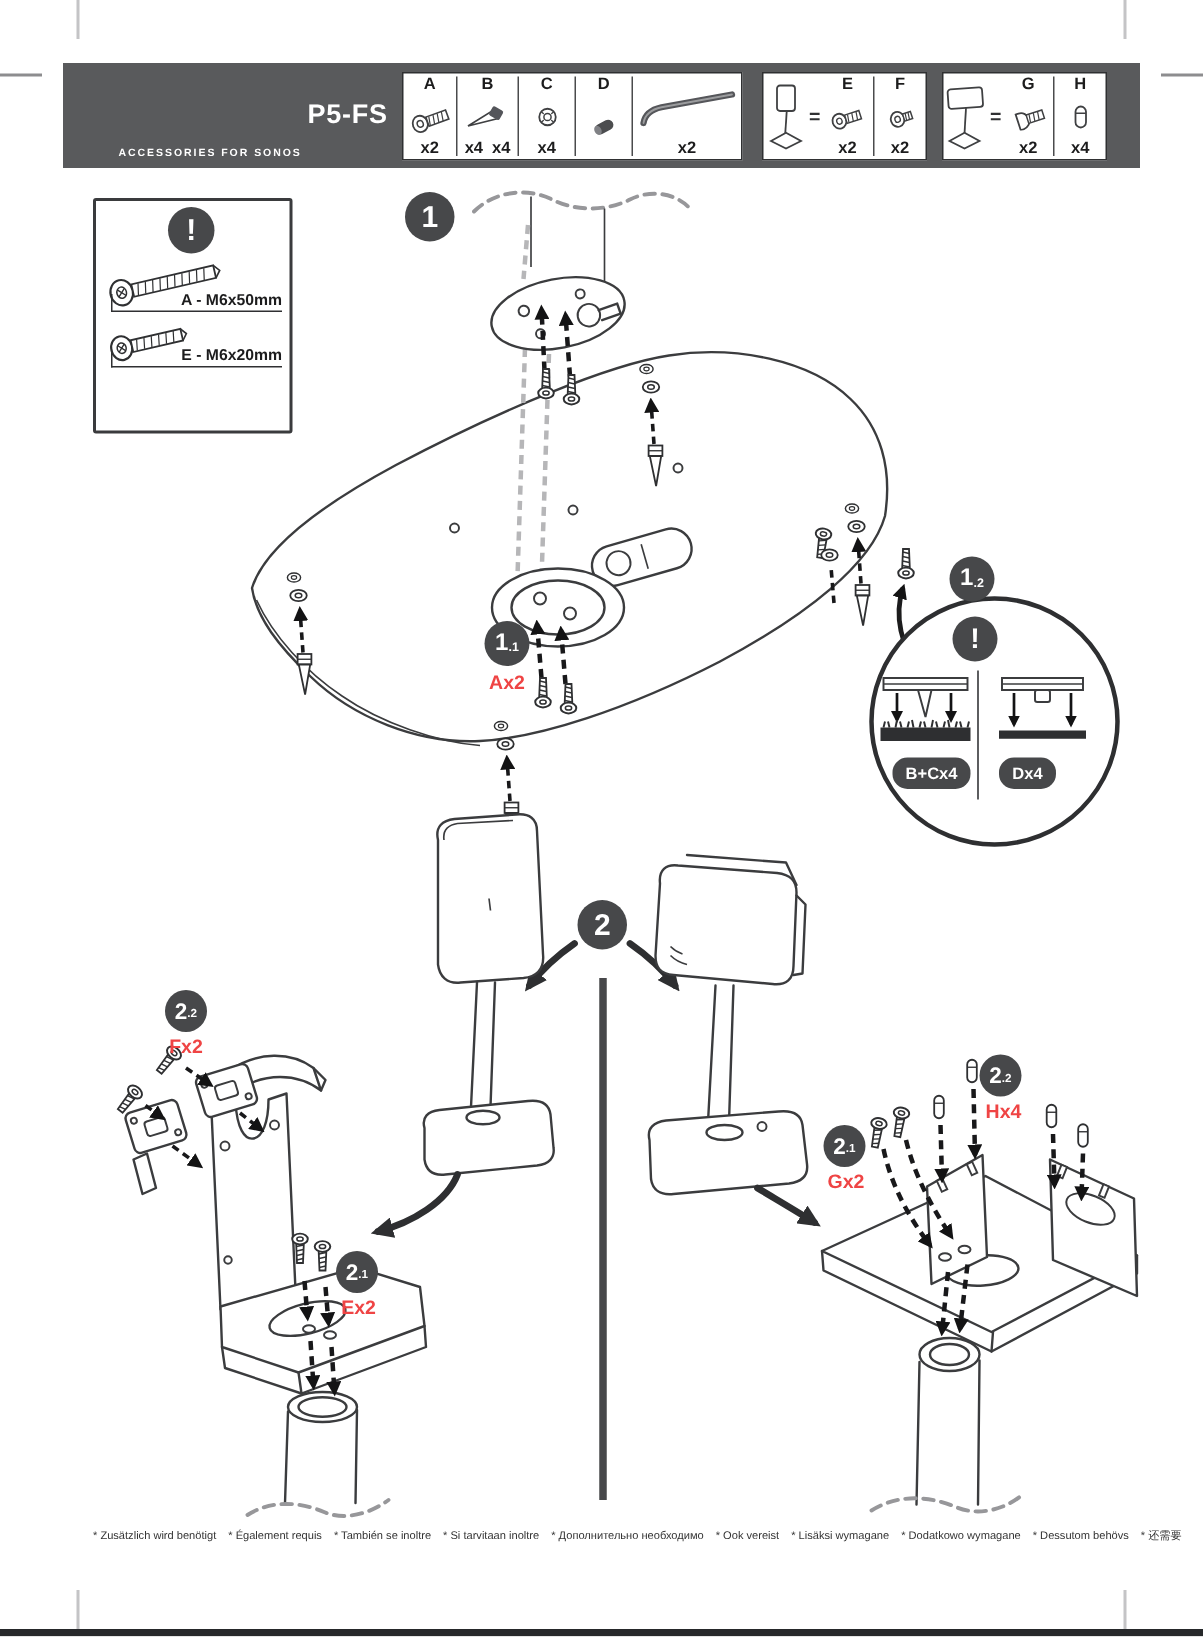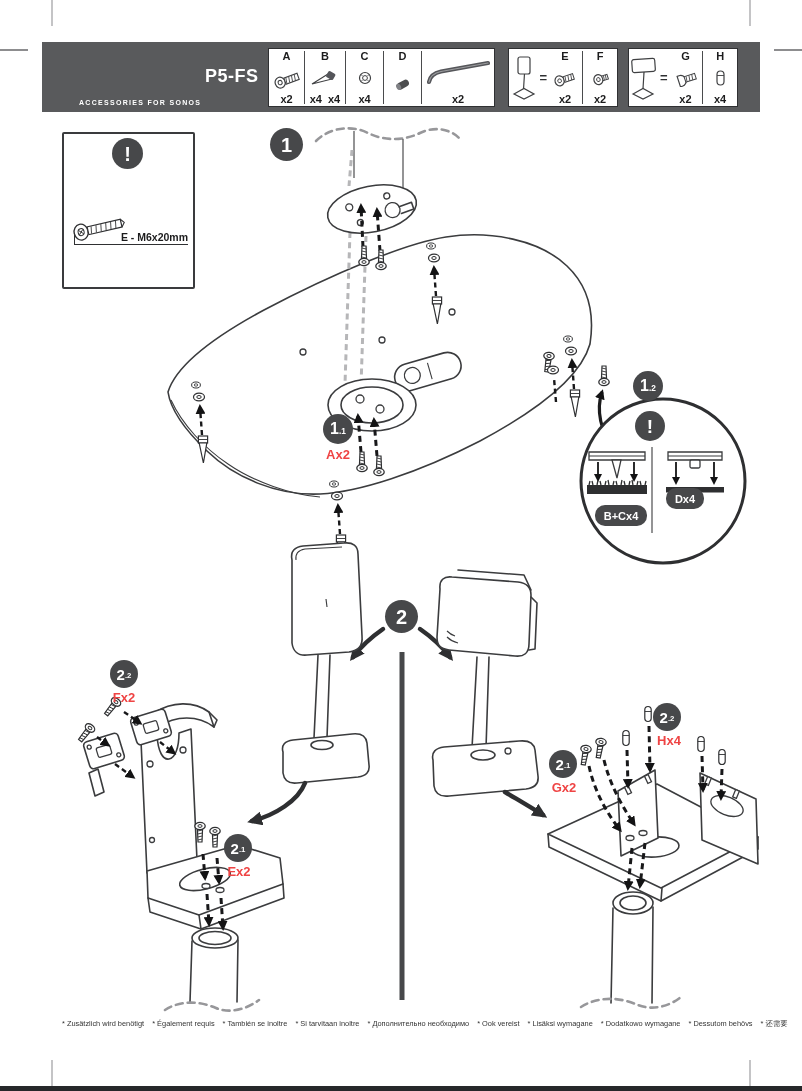--- a/index.html
+++ b/index.html
@@ -431,20 +431,34 @@
             <rect x="3" y="2" width="7" height="14" rx="3.5" fill="#fff" stroke="#3f4042" stroke-width="1.2"></rect>
             <line x1="3" y1="6.5" x2="10" y2="6.5" stroke="#3f4042" stroke-width="0.9"></line>
           </svg>
         <span class="kcount">x4</span>
       </div>
     </div>
   </div>
 
   <div id="hwbox">
     <div class="badge" style="left:48px;top:4px;width:31px;height:31px;font-size:20px;">!</div>
+    <div class="hwrow" style="top:40px;">
+      <svg width="120" height="34" style="position:absolute;left:0;top:0;">
+        <g transform="rotate(-13 18 20)">
+            <ellipse cx="13" cy="20" rx="7.5" ry="8.5" fill="#fff" stroke="#2f3032" stroke-width="1.4"></ellipse>
+            <ellipse cx="13" cy="20" rx="3.2" ry="3.8" fill="none" stroke="#2f3032" stroke-width="1"></ellipse>
+            <path d="M10.5,17.5 L15.5,22.5 M15.5,17.5 L10.5,22.5" stroke="#2f3032" stroke-width="0.9"></path>
+            <rect x="20.5" y="16" width="56" height="8.5" fill="#fff" stroke="#2f3032" stroke-width="1.2"></rect>
+            <path d="M25,16.4 L23.5,24.2 M30,16.4 L28.5,24.2 M35,16.4 L33.5,24.2 M40,16.4 L38.5,24.2 M45,16.4 L43.5,24.2 M50,16.4 L48.5,24.2 M55,16.4 L53.5,24.2 M60,16.4 L58.5,24.2 M65,16.4 L63.5,24.2 M70,16.4 L68.5,24.2" stroke="#2f3032" stroke-width="0.8"></path>
+            <path d="M76.5,16 L80,20.2 L76.5,24.5" fill="none" stroke="#2f3032" stroke-width="1.1"></path>
+          </g>
+      </svg>
+      <div class="brk"></div>
+      <span class="hwlabel">A - M6x50mm</span>
+    </div>
     <div class="hwrow" style="top:77px;">
       <svg width="120" height="34" style="position:absolute;left:0;top:0;">
         <g transform="rotate(-13 18 20)">
             <ellipse cx="13" cy="20" rx="7" ry="8" fill="#fff" stroke="#2f3032" stroke-width="1.4"></ellipse>
             <ellipse cx="13" cy="20" rx="3" ry="3.5" fill="none" stroke="#2f3032" stroke-width="1"></ellipse>
             <path d="M10.8,17.8 L15.2,22.2 M15.2,17.8 L10.8,22.2" stroke="#2f3032" stroke-width="0.9"></path>
             <rect x="20" y="16.2" width="34" height="8" fill="#fff" stroke="#2f3032" stroke-width="1.2"></rect>
             <path d="M24,16.6 L22.8,23.8 M29,16.6 L27.8,23.8 M34,16.6 L32.8,23.8 M39,16.6 L37.8,23.8 M44,16.6 L42.8,23.8 M49,16.6 L47.8,23.8" stroke="#2f3032" stroke-width="0.8"></path>
             <path d="M54,16.2 L57.2,20.2 L54,24.2" fill="none" stroke="#2f3032" stroke-width="1.1"></path>
           </g>
@@ -459,21 +473,21 @@
       <span>1</span>
       <span class="sub">.1</span>
     </div>
   <div class="qty" style="left:317px;top:447px;width:42px;">Ax2</div>
   <div class="badge" style="left:633px;top:371px;width:30px;height:30px;font-size:16px;">
       <span>1</span>
       <span class="sub">.2</span>
     </div>
   <div class="badge" style="left:635px;top:411px;width:30px;height:30px;font-size:19px;">!</div>
   <div class="pill" style="left:595px;top:505px;width:52px;height:21px;">B+Cx4</div>
-  <div class="pill" style="left:666px;top:488px;width:38px;height:21px;">Dx4</div>
+  <div class="pill" style="left:666px;top:505px;width:38px;height:21px;">Dx4</div>
 
   <div class="badge" style="left:385px;top:600px;width:33px;height:33px;font-size:20px;">2</div>
 
   <div class="badge" style="left:110px;top:660px;width:28px;height:28px;font-size:15px;">
       <span>2</span>
       <span class="sub">.2</span>
     </div>
   <div class="qty" style="left:105px;top:690px;width:38px;">Fx2</div>
   <div class="badge" style="left:224px;top:834px;width:28px;height:28px;font-size:15px;">
       <span>2</span>

